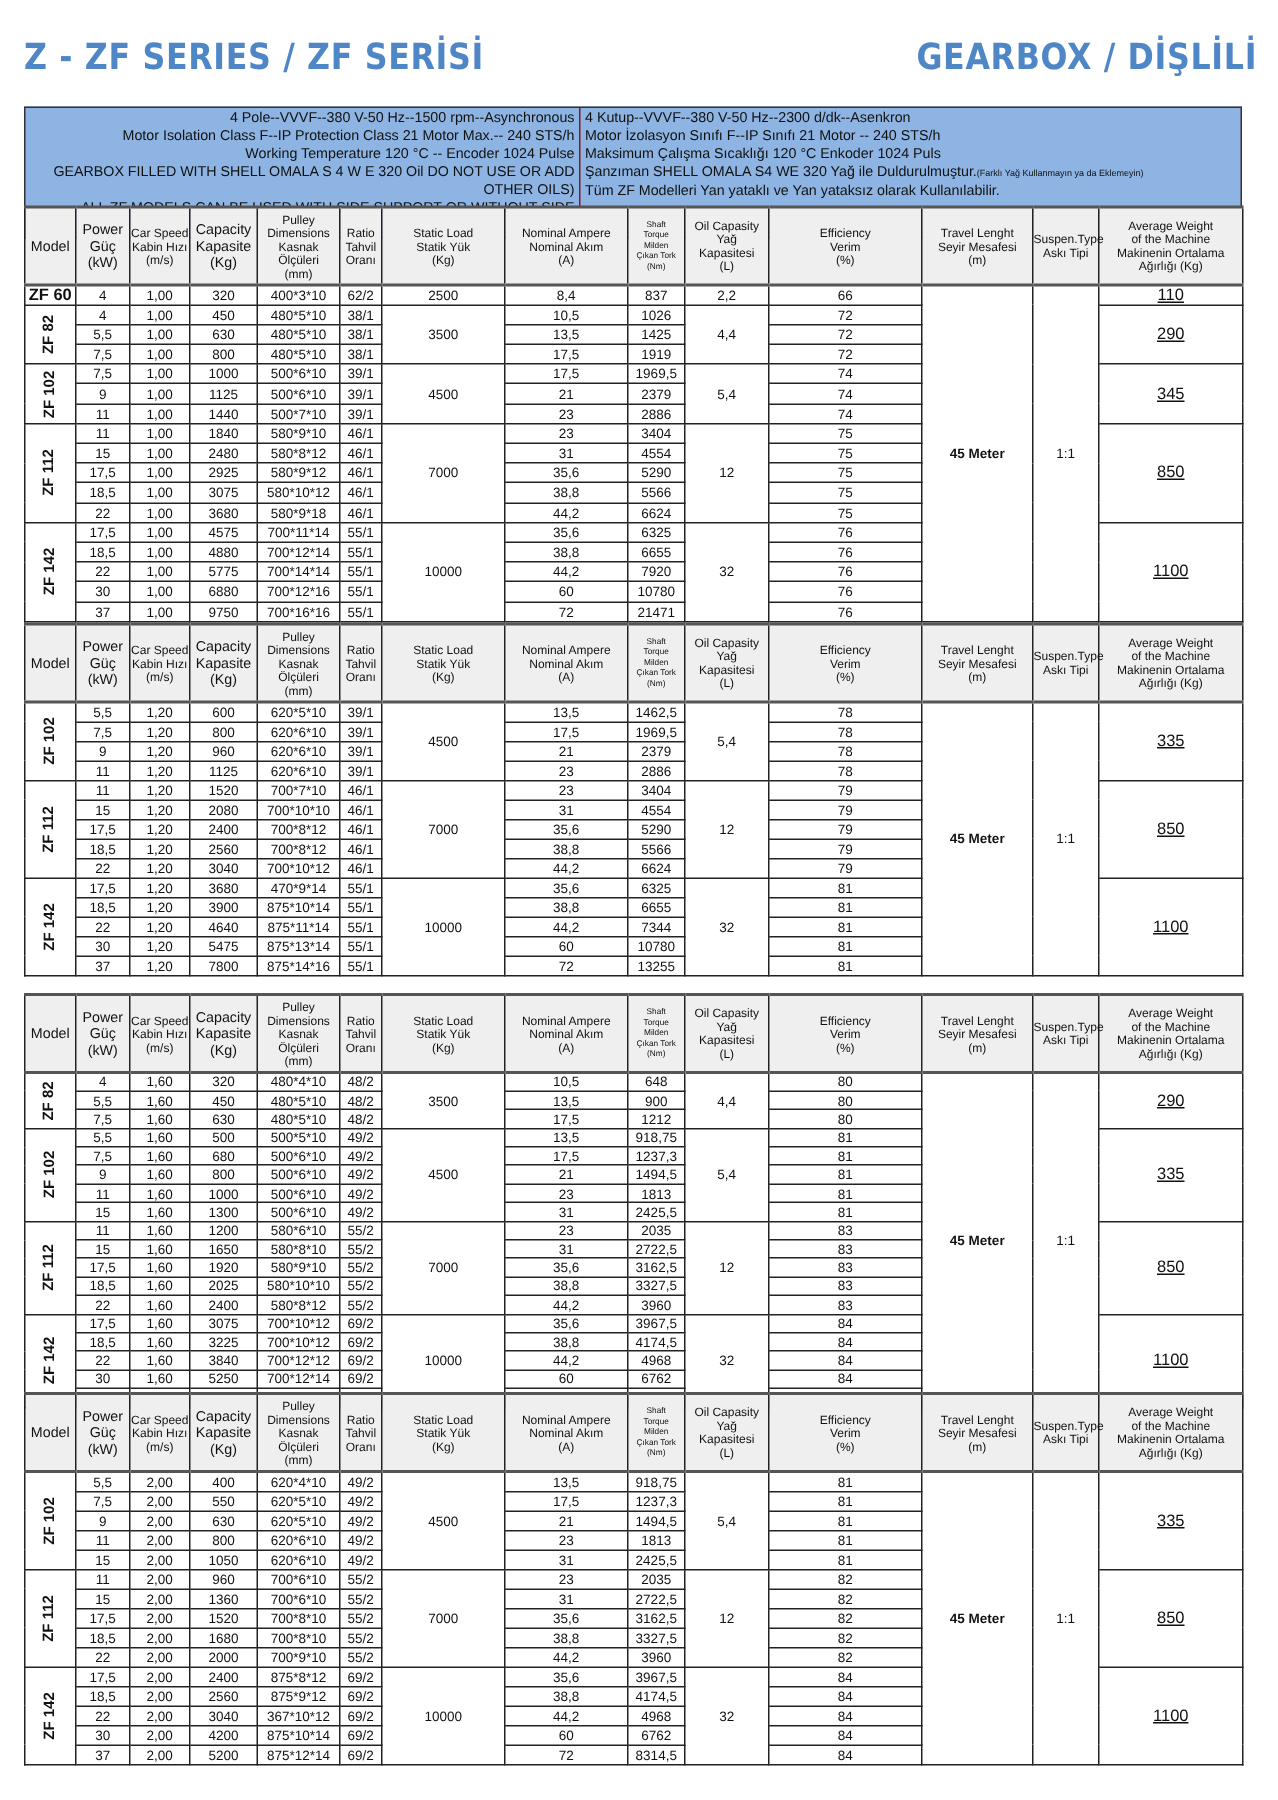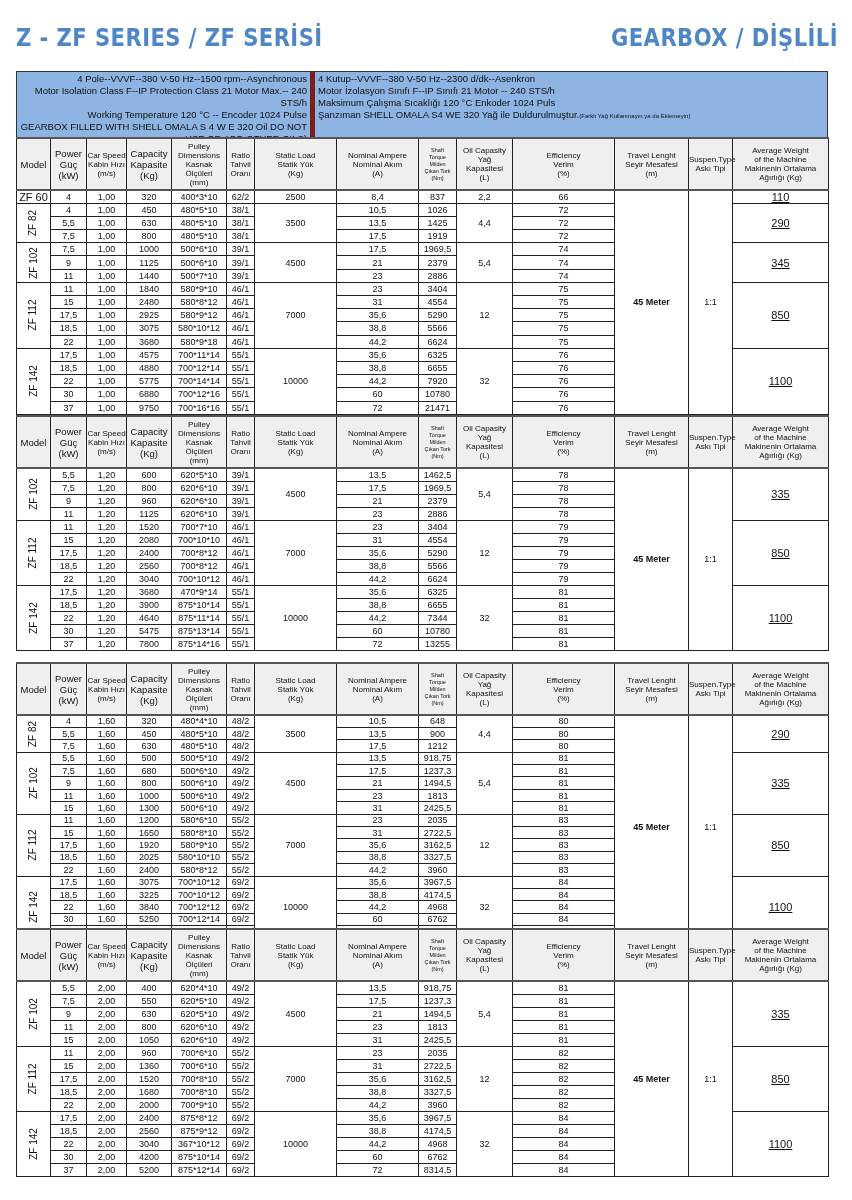--- a/index.html
+++ b/index.html
@@ -2,29 +2,29 @@
 <html><head>
 <meta charset="utf-8">
 <style>
   * { box-sizing: border-box; }
   html, body { margin: 0; padding: 0; background: #ffffff; }
   body { width: 852px; height: 1200px; position: relative; font-family: "Liberation Sans", sans-serif; color: #111; overflow: hidden; }
   .title-left { position: absolute; left: 16px; top: 24px; font-size: 24px; font-weight: bold; color: #4f86c6; letter-spacing: 0.5px; font-family: "DejaVu Sans", sans-serif; transform: scaleX(0.88); transform-origin: left center; }
   .title-right { position: absolute; right: 14px; top: 24px; font-size: 24px; font-weight: bold; color: #4f86c6; letter-spacing: 0.5px; font-family: "DejaVu Sans", sans-serif; transform: scaleX(0.88); transform-origin: right center; }
   .info { position: absolute; left: 16px; top: 71px; width: 812px; border: 1px solid #333; background: #8db4e2; display: flex; font-size: 9.5px; line-height: 12px; }
   .info .col { padding: 1px 3px; }
-  .info .left { width: 298px; text-align: right; border-right: 5px solid #7f1d1d; }
+  .info .left { width: 370px; text-align: right; border-right: 1px solid #7f1d1d; }
   .info .right { flex: 1; text-align: left; }
   .info .small { font-size: 6px; }
   table.spec { position: absolute; left: 16px; width: 812px; border-collapse: collapse; table-layout: fixed; font-size: 9px; }
   table.spec th, table.spec td { border: 1px solid #222; text-align: center; padding: 0; line-height: 10px; }
   table.spec th { background: #efefef; font-weight: normal; font-size: 8px; line-height: 9px; border-top: 2px solid #555; border-bottom: 2px solid #555; height: 52px; }
   table.spec th.big { font-size: 9.5px; line-height: 11px; }
   table.spec th.tiny { font-size: 5.5px; line-height: 7px; }
-  table.spec td.model { font-weight: normal; font-size: 10px; }
+  table.spec td.model { font-weight: bold; font-size: 10px; }
   table.spec td.model .rot { display: inline-block; transform: rotate(-90deg); white-space: nowrap; }
   table.spec td.model.single { font-size: 11px; }
   table.spec td.travel { font-weight: bold; font-size: 9px; }
   table.spec td.weight { font-size: 11px; text-decoration: underline; }
   table.spec td.dim { font-size: 9px; }
 </style>
 </head>
 <body>
 
 <div class="title-left">Z - ZF SERIES / ZF SERİSİ</div>
@@ -36,20 +36,21 @@
     <div>Motor Isolation Class F--IP Protection Class 21 Motor Max.-- 240 STS/h</div>
     <div>Working Temperature 120 °C --  Encoder 1024 Pulse</div>
     <div>GEARBOX FILLED WITH SHELL OMALA  S 4  W E  320 Oil DO NOT USE OR ADD OTHER OILS)</div>
     <div>ALL ZF MODELS CAN BE USED WITH SIDE SUPPORT OR WITHOUT SIDE SUPPORT</div>
   </div>
   <div class="col right">
     <div>4 Kutup--VVVF--380 V-50 Hz--2300 d/dk--Asenkron</div>
     <div>Motor İzolasyon Sınıfı F--IP Sınıfı 21 Motor -- 240 STS/h</div>
     <div>Maksimum Çalışma Sıcaklığı 120 °C Enkoder 1024 Puls</div>
     <div><span>Şanzıman SHELL OMALA S4  WE 320 Yağ ile Duldurulmuştur.</span><span class="small">(Farklı Yağ Kullanmayın ya da Eklemeyin)</span></div>
+    <div>Tüm ZF Modelleri Yan yataklı ve Yan yataksız olarak Kullanılabilir.</div>
   </div>
 </div>
 
 <div id="tables-host">
     <table class="spec" style="top: 137px;">
       <colgroup>
         <col style="width: 34px;">
         <col style="width: 36px;">
         <col style="width: 40px;">
         <col style="width: 45px;">

